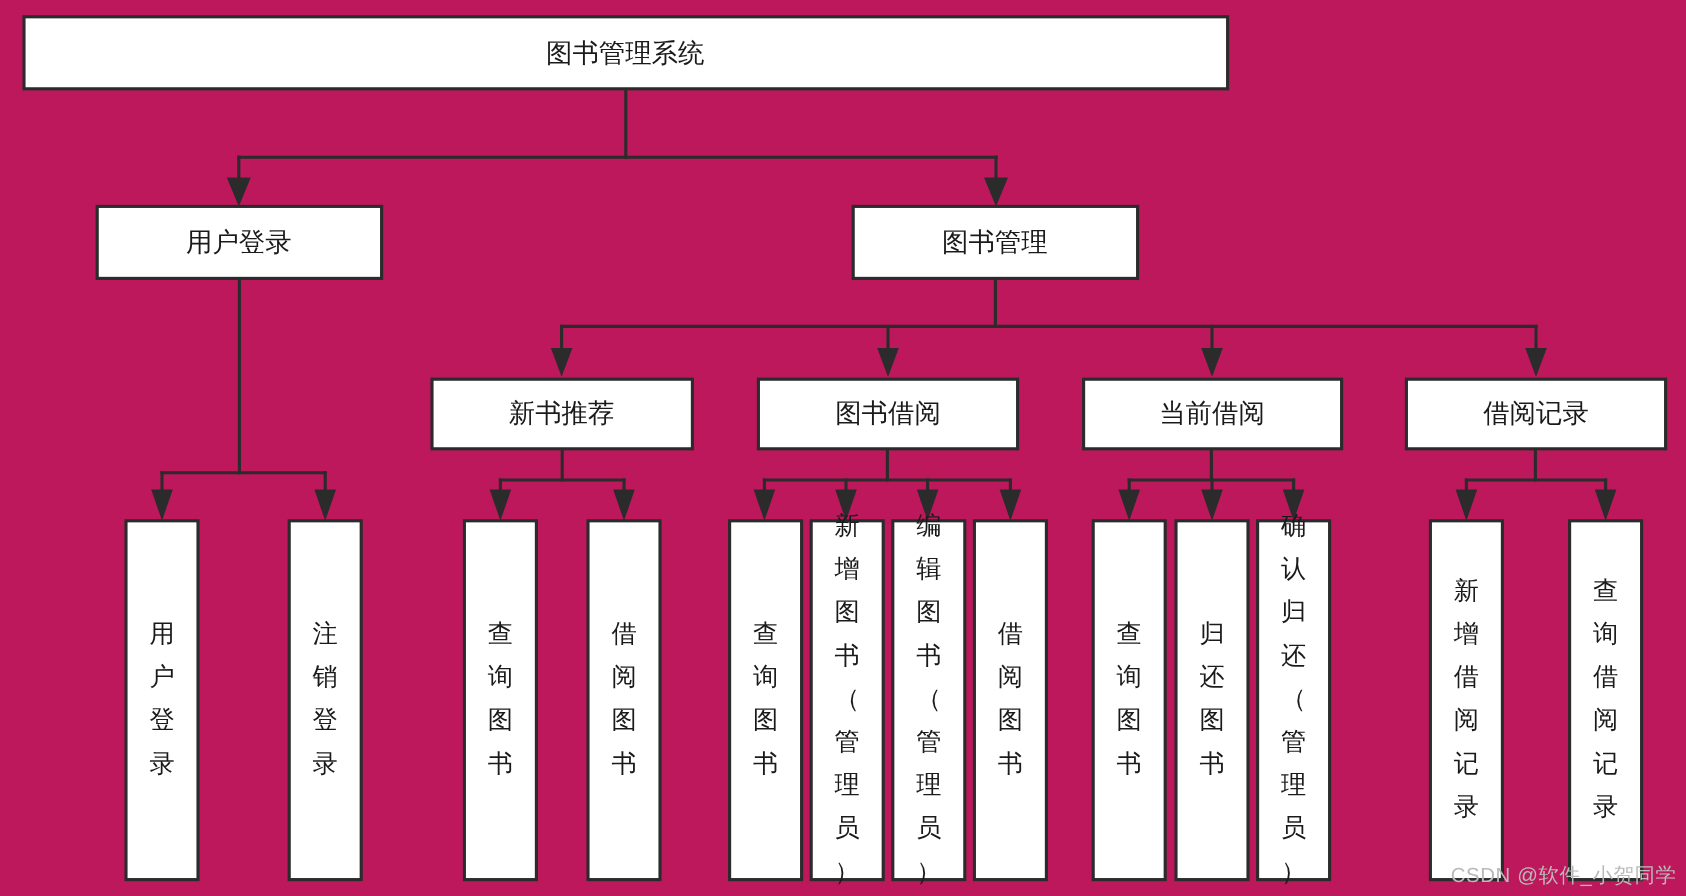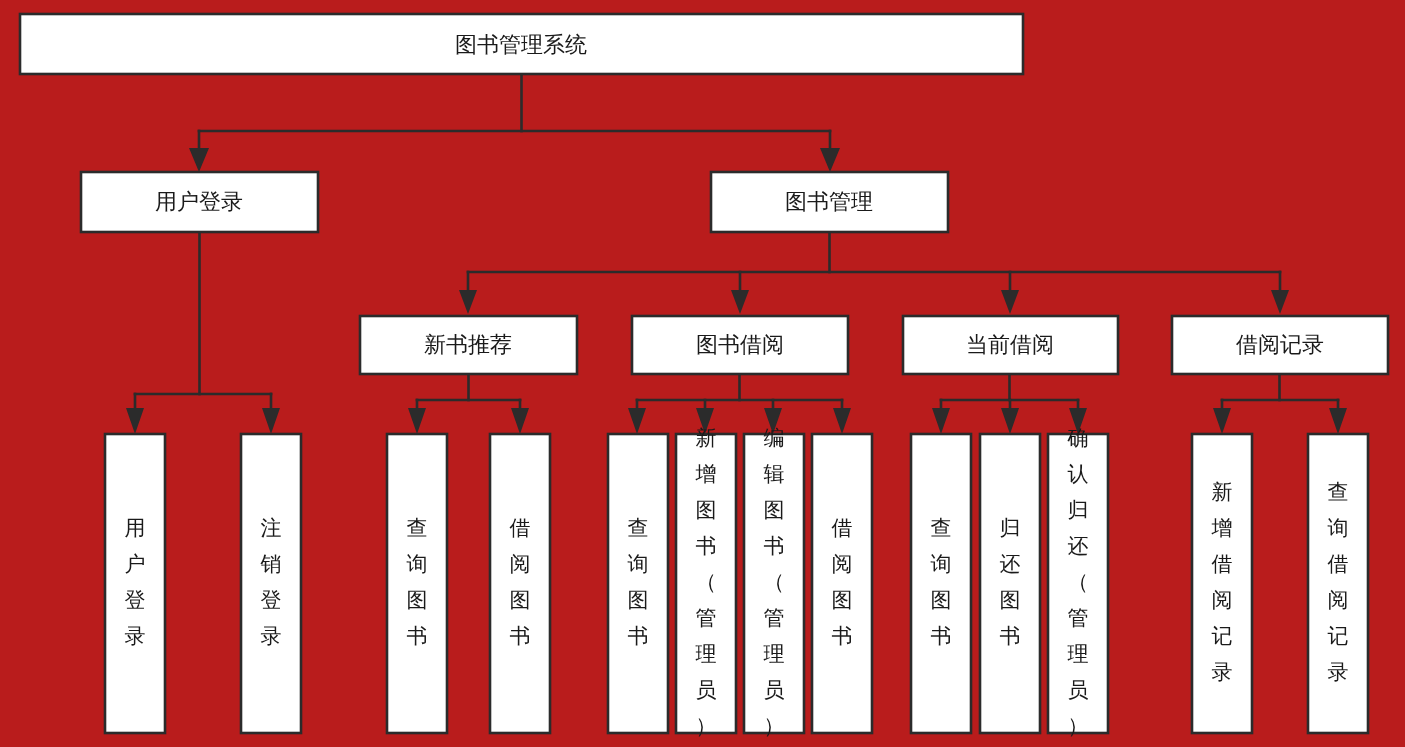--- a/index.html
+++ b/index.html
@@ -7,21 +7,21 @@
     padding: 0;
     background: #ffffff;
   }
   body {
     font-family: "Liberation Sans", "DejaVu Sans", sans-serif;
   }
   #diagram-root {
     position: relative;
     width: 1405px;
     height: 747px;
-    background: #b91c1c;
+    background: #be185d;
     overflow: hidden;
   }
   svg#flow {
     position: absolute;
     left: 0;
     top: 0;
     width: 1405px;
     height: 747px;
     display: block;
   }
@@ -234,13 +234,14 @@
       <rect class="node-box" x="1192" y="434" width="60" height="299"></rect>
       <text class="vert-label" x="1222" y="583"><tspan x="1222" y="493">新</tspan><tspan x="1222" y="529">增</tspan><tspan x="1222" y="565">借</tspan><tspan x="1222" y="601">阅</tspan><tspan x="1222" y="637">记</tspan><tspan x="1222" y="673">录</tspan></text>
     </g>
     <g>
       <rect class="node-box" x="1308" y="434" width="60" height="299"></rect>
       <text class="vert-label" x="1338" y="583"><tspan x="1338" y="493">查</tspan><tspan x="1338" y="529">询</tspan><tspan x="1338" y="565">借</tspan><tspan x="1338" y="601">阅</tspan><tspan x="1338" y="637">记</tspan><tspan x="1338" y="673">录</tspan></text>
     </g>
 
   </svg>
 
+  <div class="watermark">CSDN @软件_小贺同学</div>
 </div>
 
 </body></html>

